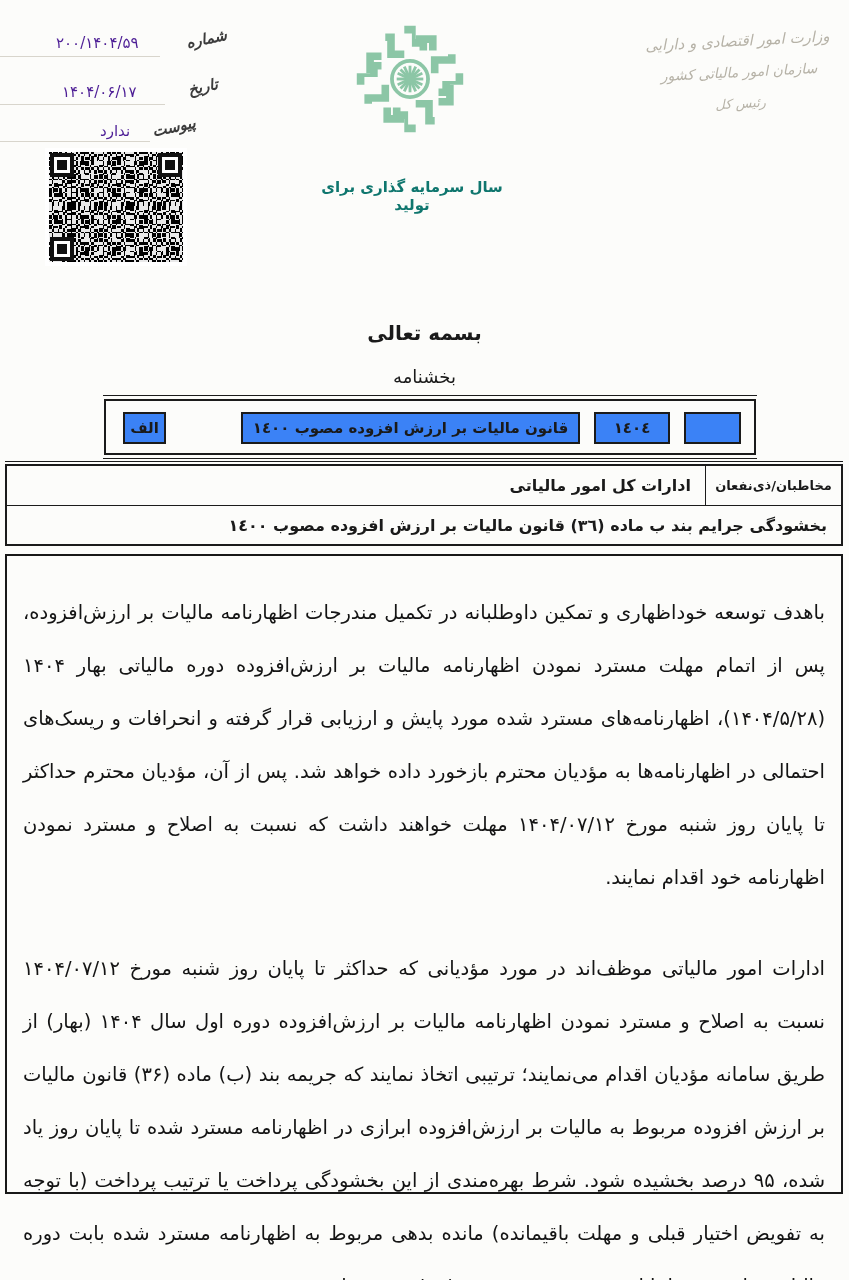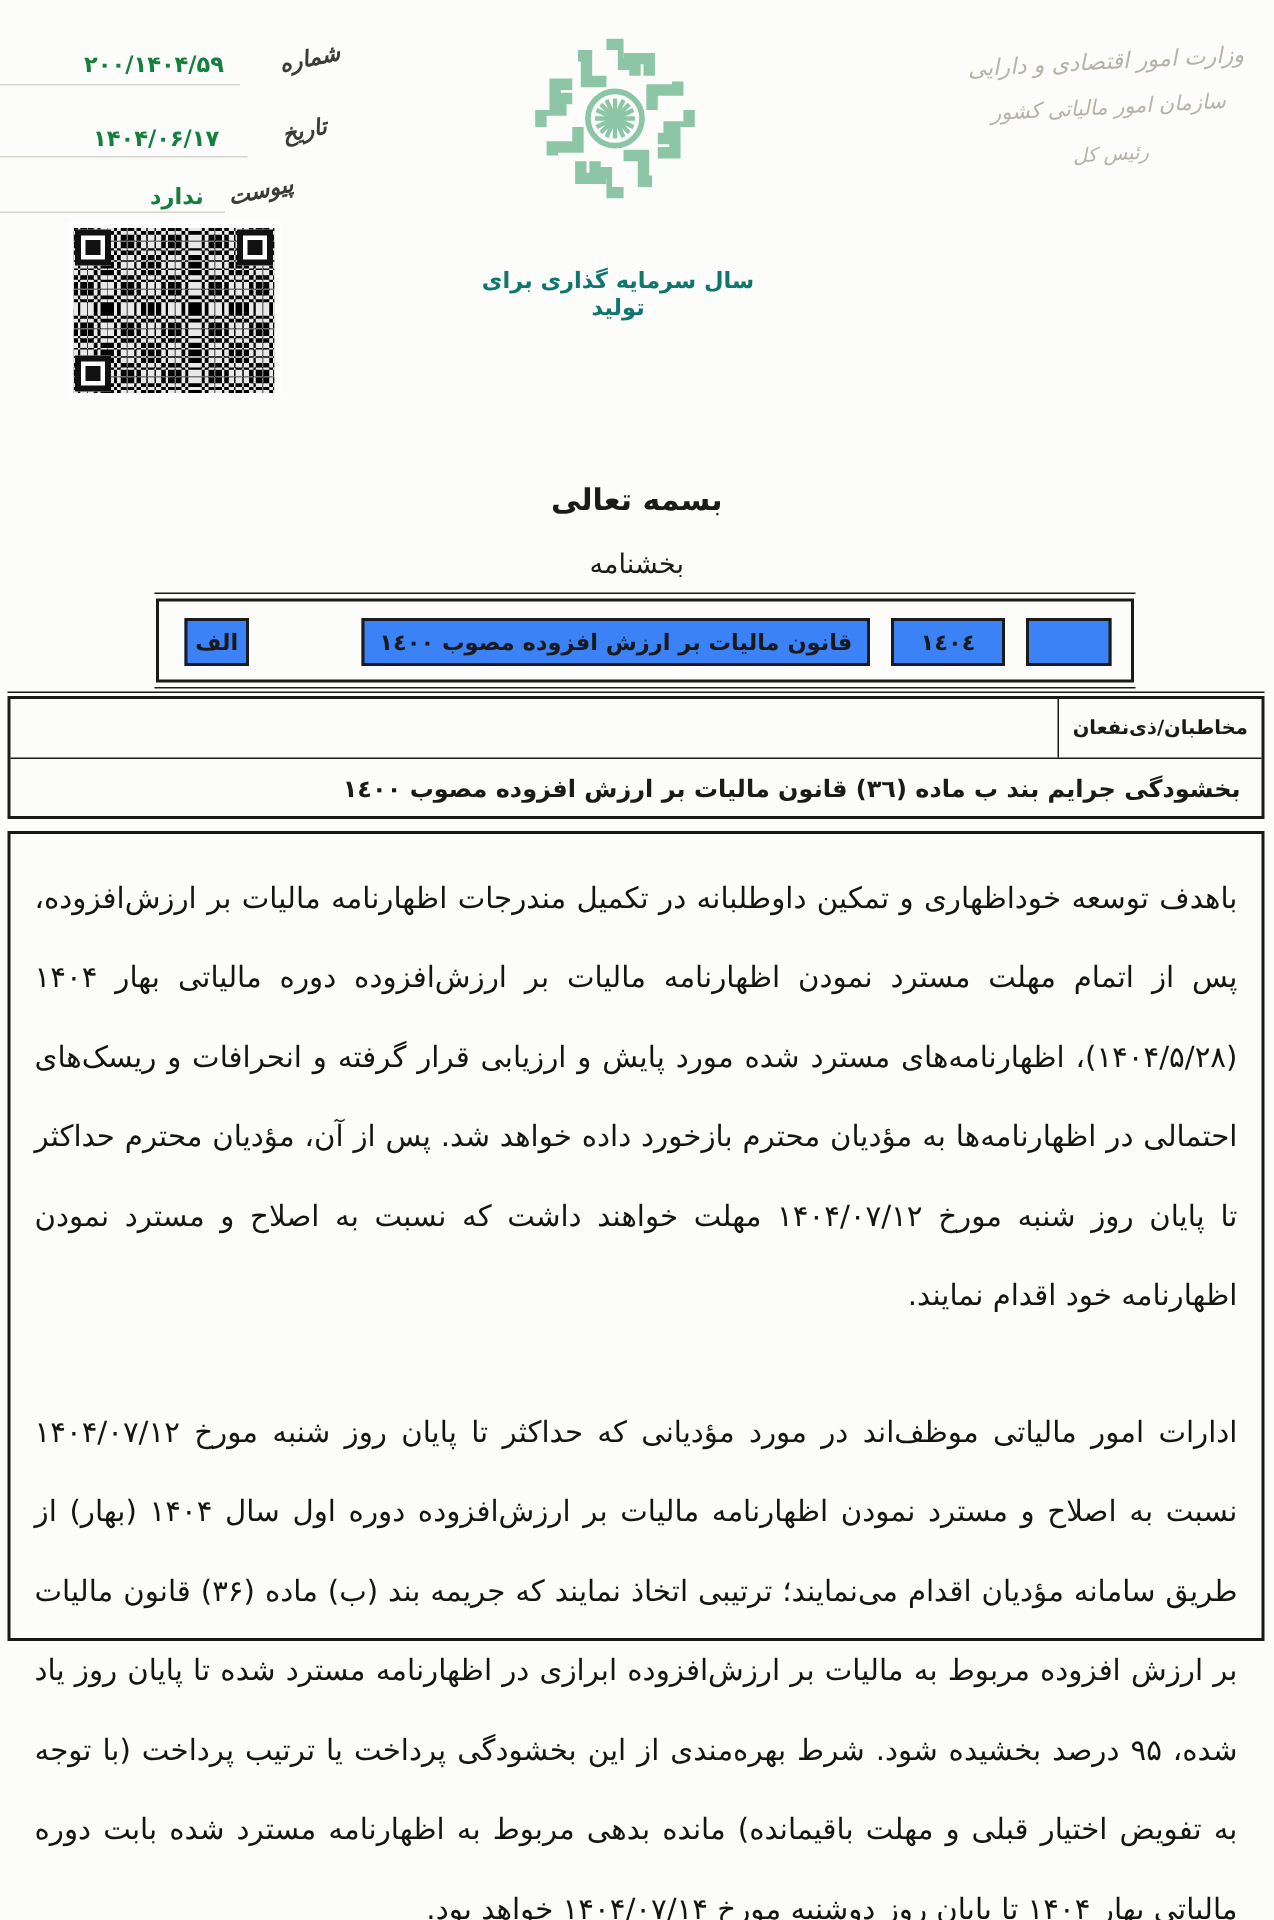--- a/index.html
+++ b/index.html
@@ -31,21 +31,21 @@
   .slogan {
     position:absolute; top:178px; left:312px; width:200px;
     text-align:center; font-weight:bold; font-size:15px; color:#0f766e;
   }
 
   
   .meta-label {
     position:absolute; font-style:italic; color:#3b3b3b;
     font-size:15px; transform:rotate(-12deg); font-weight:bold;
   }
-  .meta-value { position:absolute; font-weight:bold; font-size:15px; color:#15803d; direction:ltr;text-align:right; }
+  .meta-value { position:absolute; font-weight:normal; font-size:15px; color:#4c1d95; direction:ltr;text-align:right; }
   .meta-line { position:absolute; height:1px; background:#d8d5cc; left:0; }
 
   
   .qr {
     position:absolute; top:148px; left:45px; width:142px; height:118px;
     background:
       repeating-conic-gradient(#161616 0 25%, #ffffff 0 50%) 0 0 / 9px 9px,
       repeating-conic-gradient(#161616 0 25%, #ffffff 0 50%) 3px 2px / 13px 13px;
     background-blend-mode:difference;
     border:4px solid #fff;
@@ -96,22 +96,22 @@
     display:flex; align-items:center; justify-content:center;
     font-weight:bold; font-size:13px; padding:4px 2px; text-align:center;
   }
   .info-value {
     flex:1; display:flex; align-items:center;
     font-weight:bold; font-size:16px; padding:4px 14px;
   }
 
   
   .body-box {
-    position:absolute; top:554px; left:5px; width:838px; height:540px;
-    border:2px solid #181818; padding:6px 16px 0 16px; background:#fcfcfa;
+    position:absolute; top:554px; left:5px; width:838px; height:640px;
+    border:2px solid #181818; padding:20px 16px 0 16px; background:#fcfcfa;
   }
   .body-box p {
     font-size:19.5px; line-height:53px; text-align:justify;
     color:#141414; letter-spacing:0.1px;
   }
   .body-box p.p1 { margin-top:10px; }
   .body-box p.p2 { margin-top:38px; }
 </style>
 </head>
 <body>
@@ -177,20 +177,21 @@
   <div class="class-row">
     <div class="class-box box-empty"></div>
     <div class="class-box box-year">١٤٠٤</div>
     <div class="class-box box-law">قانون مالیات بر ارزش افزوده مصوب ١٤٠٠</div>
     <div class="class-box box-alef">الف</div>
   </div>
 
   <div class="info-table">
     <div class="info-row">
       <div class="info-label">مخاطبان/ذی‌نفعان</div>
+      <div class="info-value">ادارات کل امور مالیاتی</div>
     </div>
     <div class="info-row">
       <div class="info-value">بخشودگی جرایم بند ب ماده (٣٦) قانون مالیات بر ارزش افزوده مصوب ١٤٠٠</div>
     </div>
   </div>
 
   <div class="body-box">
     <p class="p1">باهدف توسعه خوداظهاری و تمکین داوطلبانه در تکمیل مندرجات اظهارنامه مالیات بر ارزش‌افزوده، پس از اتمام مهلت مسترد نمودن اظهارنامه مالیات بر ارزش‌افزوده دوره مالیاتی بهار ۱۴۰۴ (۱۴۰۴/۵/۲۸)، اظهارنامه‌های مسترد شده مورد پایش و ارزیابی قرار گرفته و انحرافات و ریسک‌های احتمالی در اظهارنامه‌ها به مؤدیان محترم بازخورد داده خواهد شد. پس از آن، مؤدیان محترم حداکثر تا پایان روز شنبه مورخ ۱۴۰۴/۰۷/۱۲ مهلت خواهند داشت که نسبت به اصلاح و مسترد نمودن اظهارنامه خود اقدام نمایند.</p>
     <p class="p2">ادارات امور مالیاتی موظف‌اند در مورد مؤدیانی که حداکثر تا پایان روز شنبه مورخ ۱۴۰۴/۰۷/۱۲ نسبت به اصلاح و مسترد نمودن اظهارنامه مالیات بر ارزش‌افزوده دوره اول سال ۱۴۰۴ (بهار) از طریق سامانه مؤدیان اقدام می‌نمایند؛ ترتیبی اتخاذ نمایند که جریمه بند (ب) ماده (۳۶) قانون مالیات بر ارزش افزوده مربوط به مالیات بر ارزش‌افزوده ابرازی در اظهارنامه مسترد شده تا پایان روز یاد شده، ۹۵ درصد بخشیده شود. شرط بهره‌مندی از این بخشودگی پرداخت یا ترتیب پرداخت (با توجه به تفویض اختیار قبلی و مهلت باقیمانده) مانده بدهی مربوط به اظهارنامه مسترد شده بابت دوره مالیاتی بهار ۱۴۰۴ تا پایان روز دوشنبه مورخ ۱۴۰۴/۰۷/۱۴ خواهد بود.</p>
   </div>

